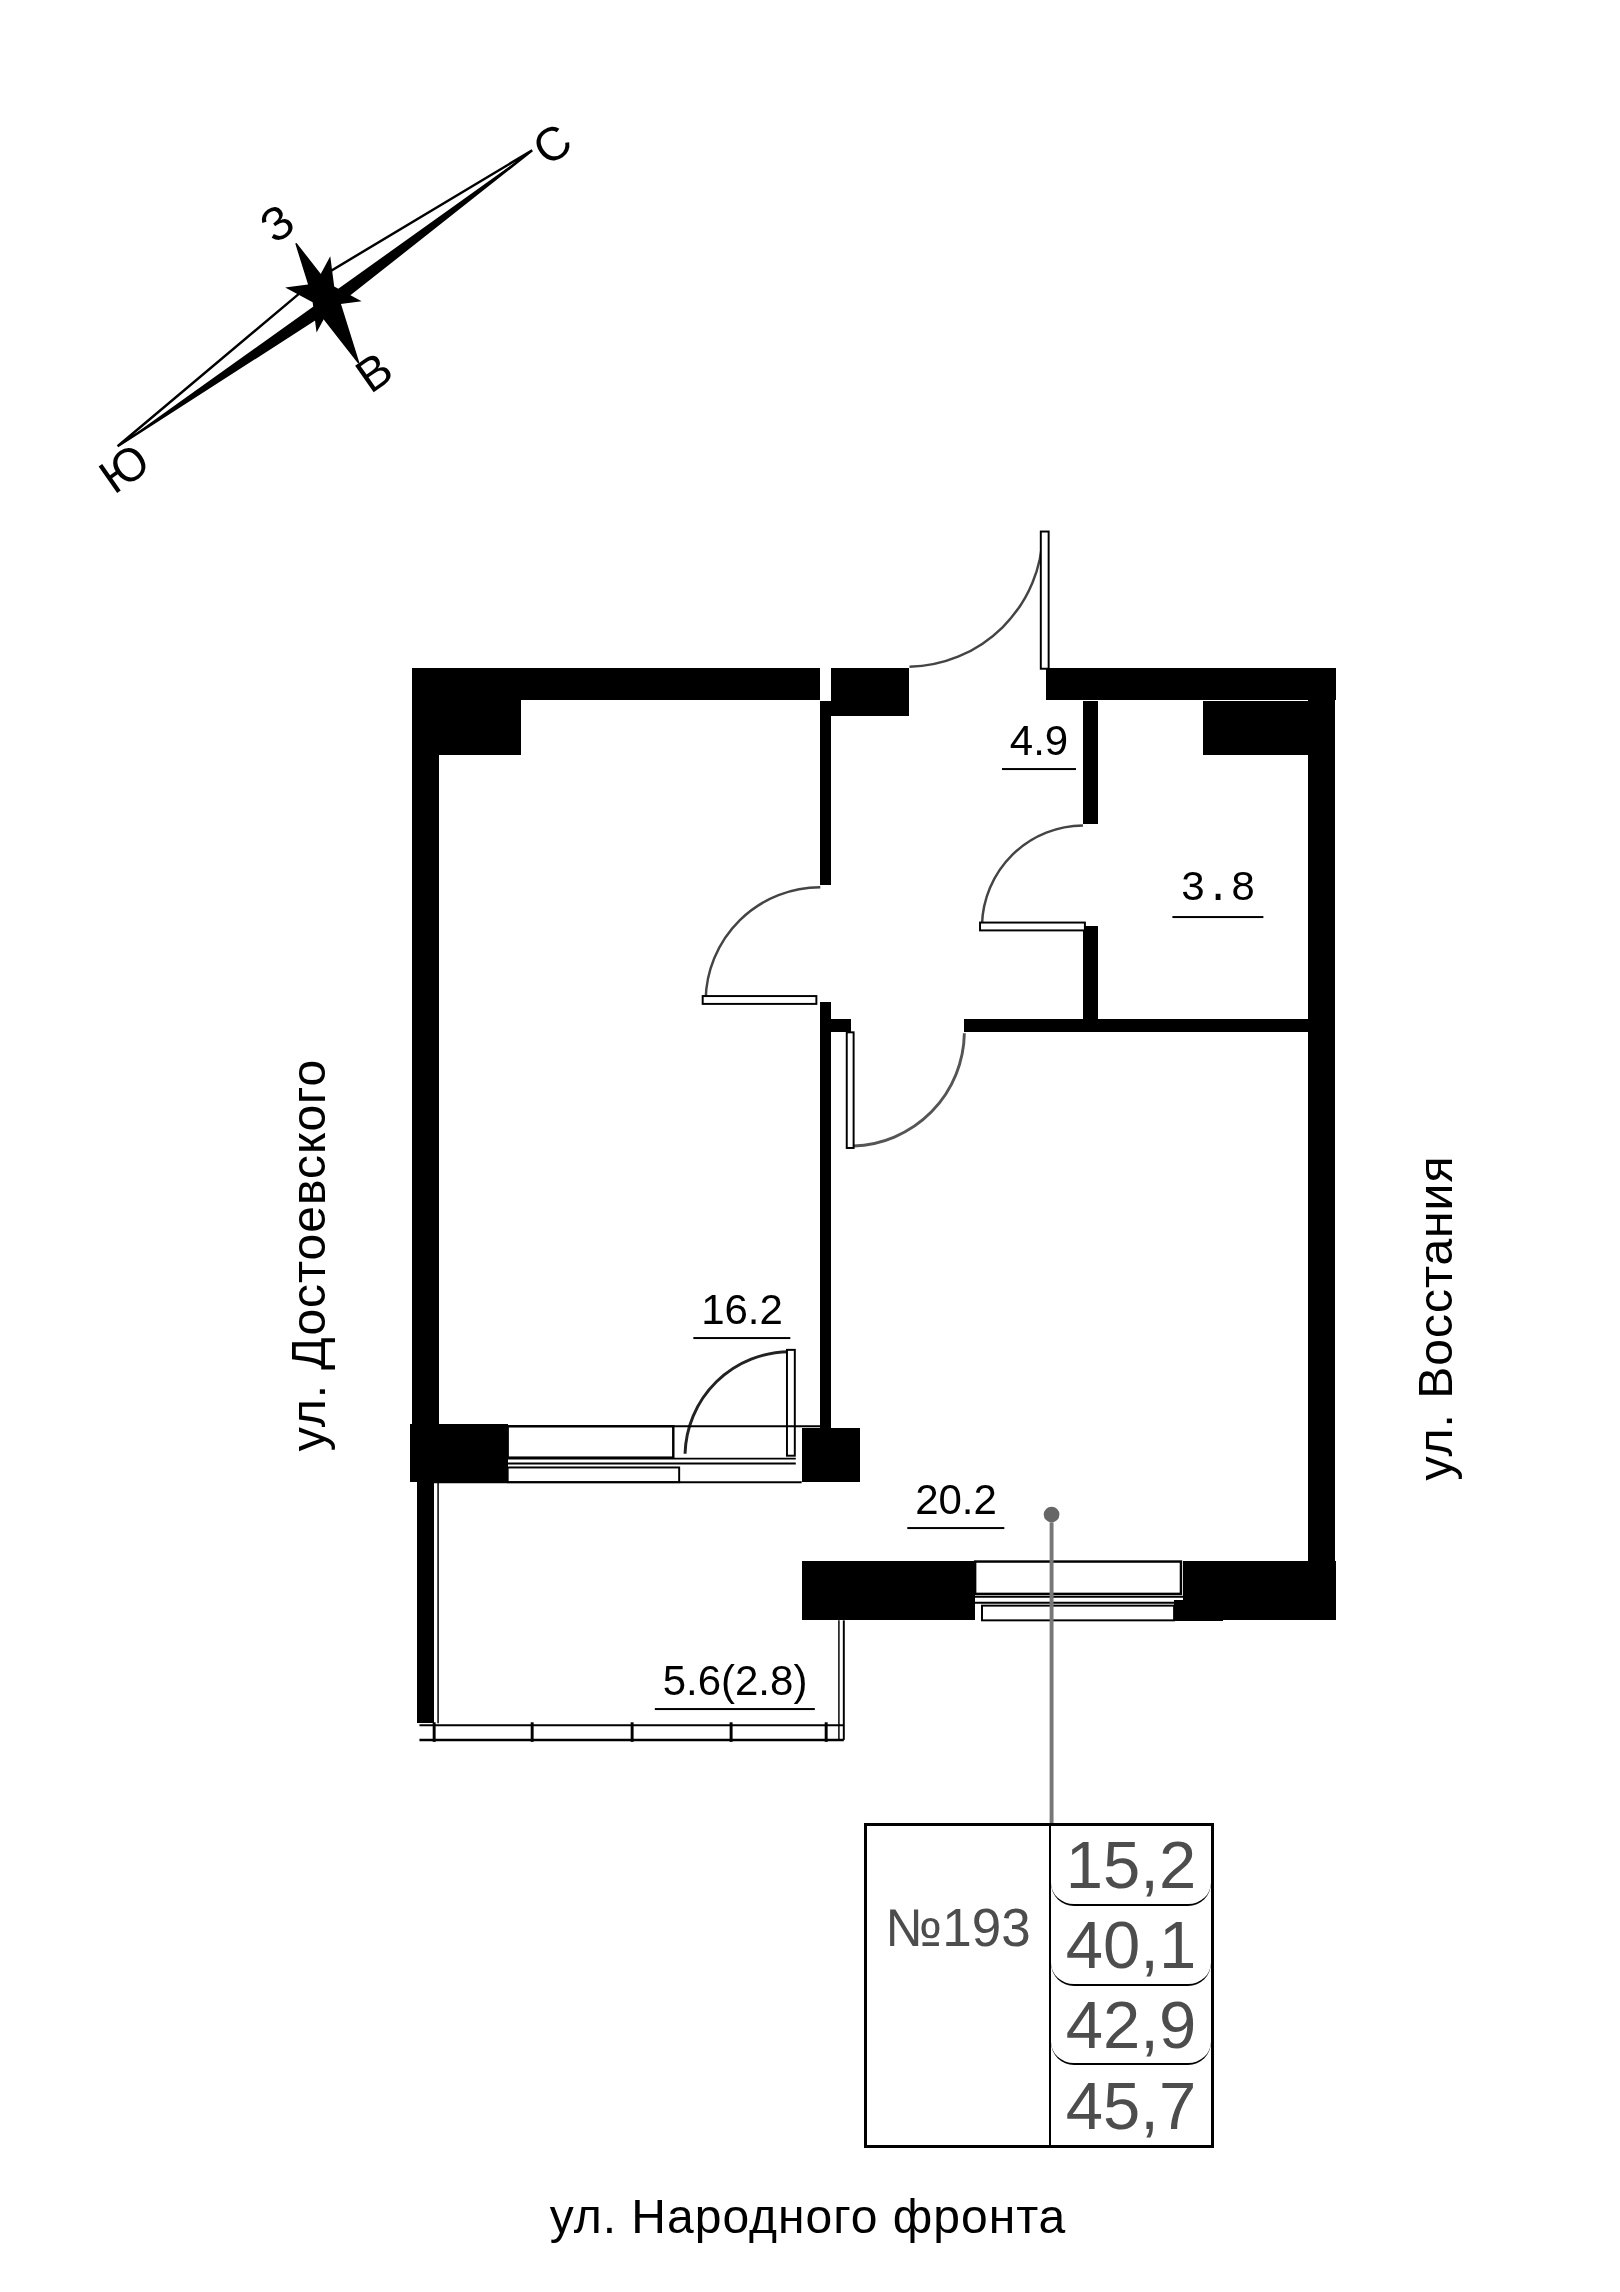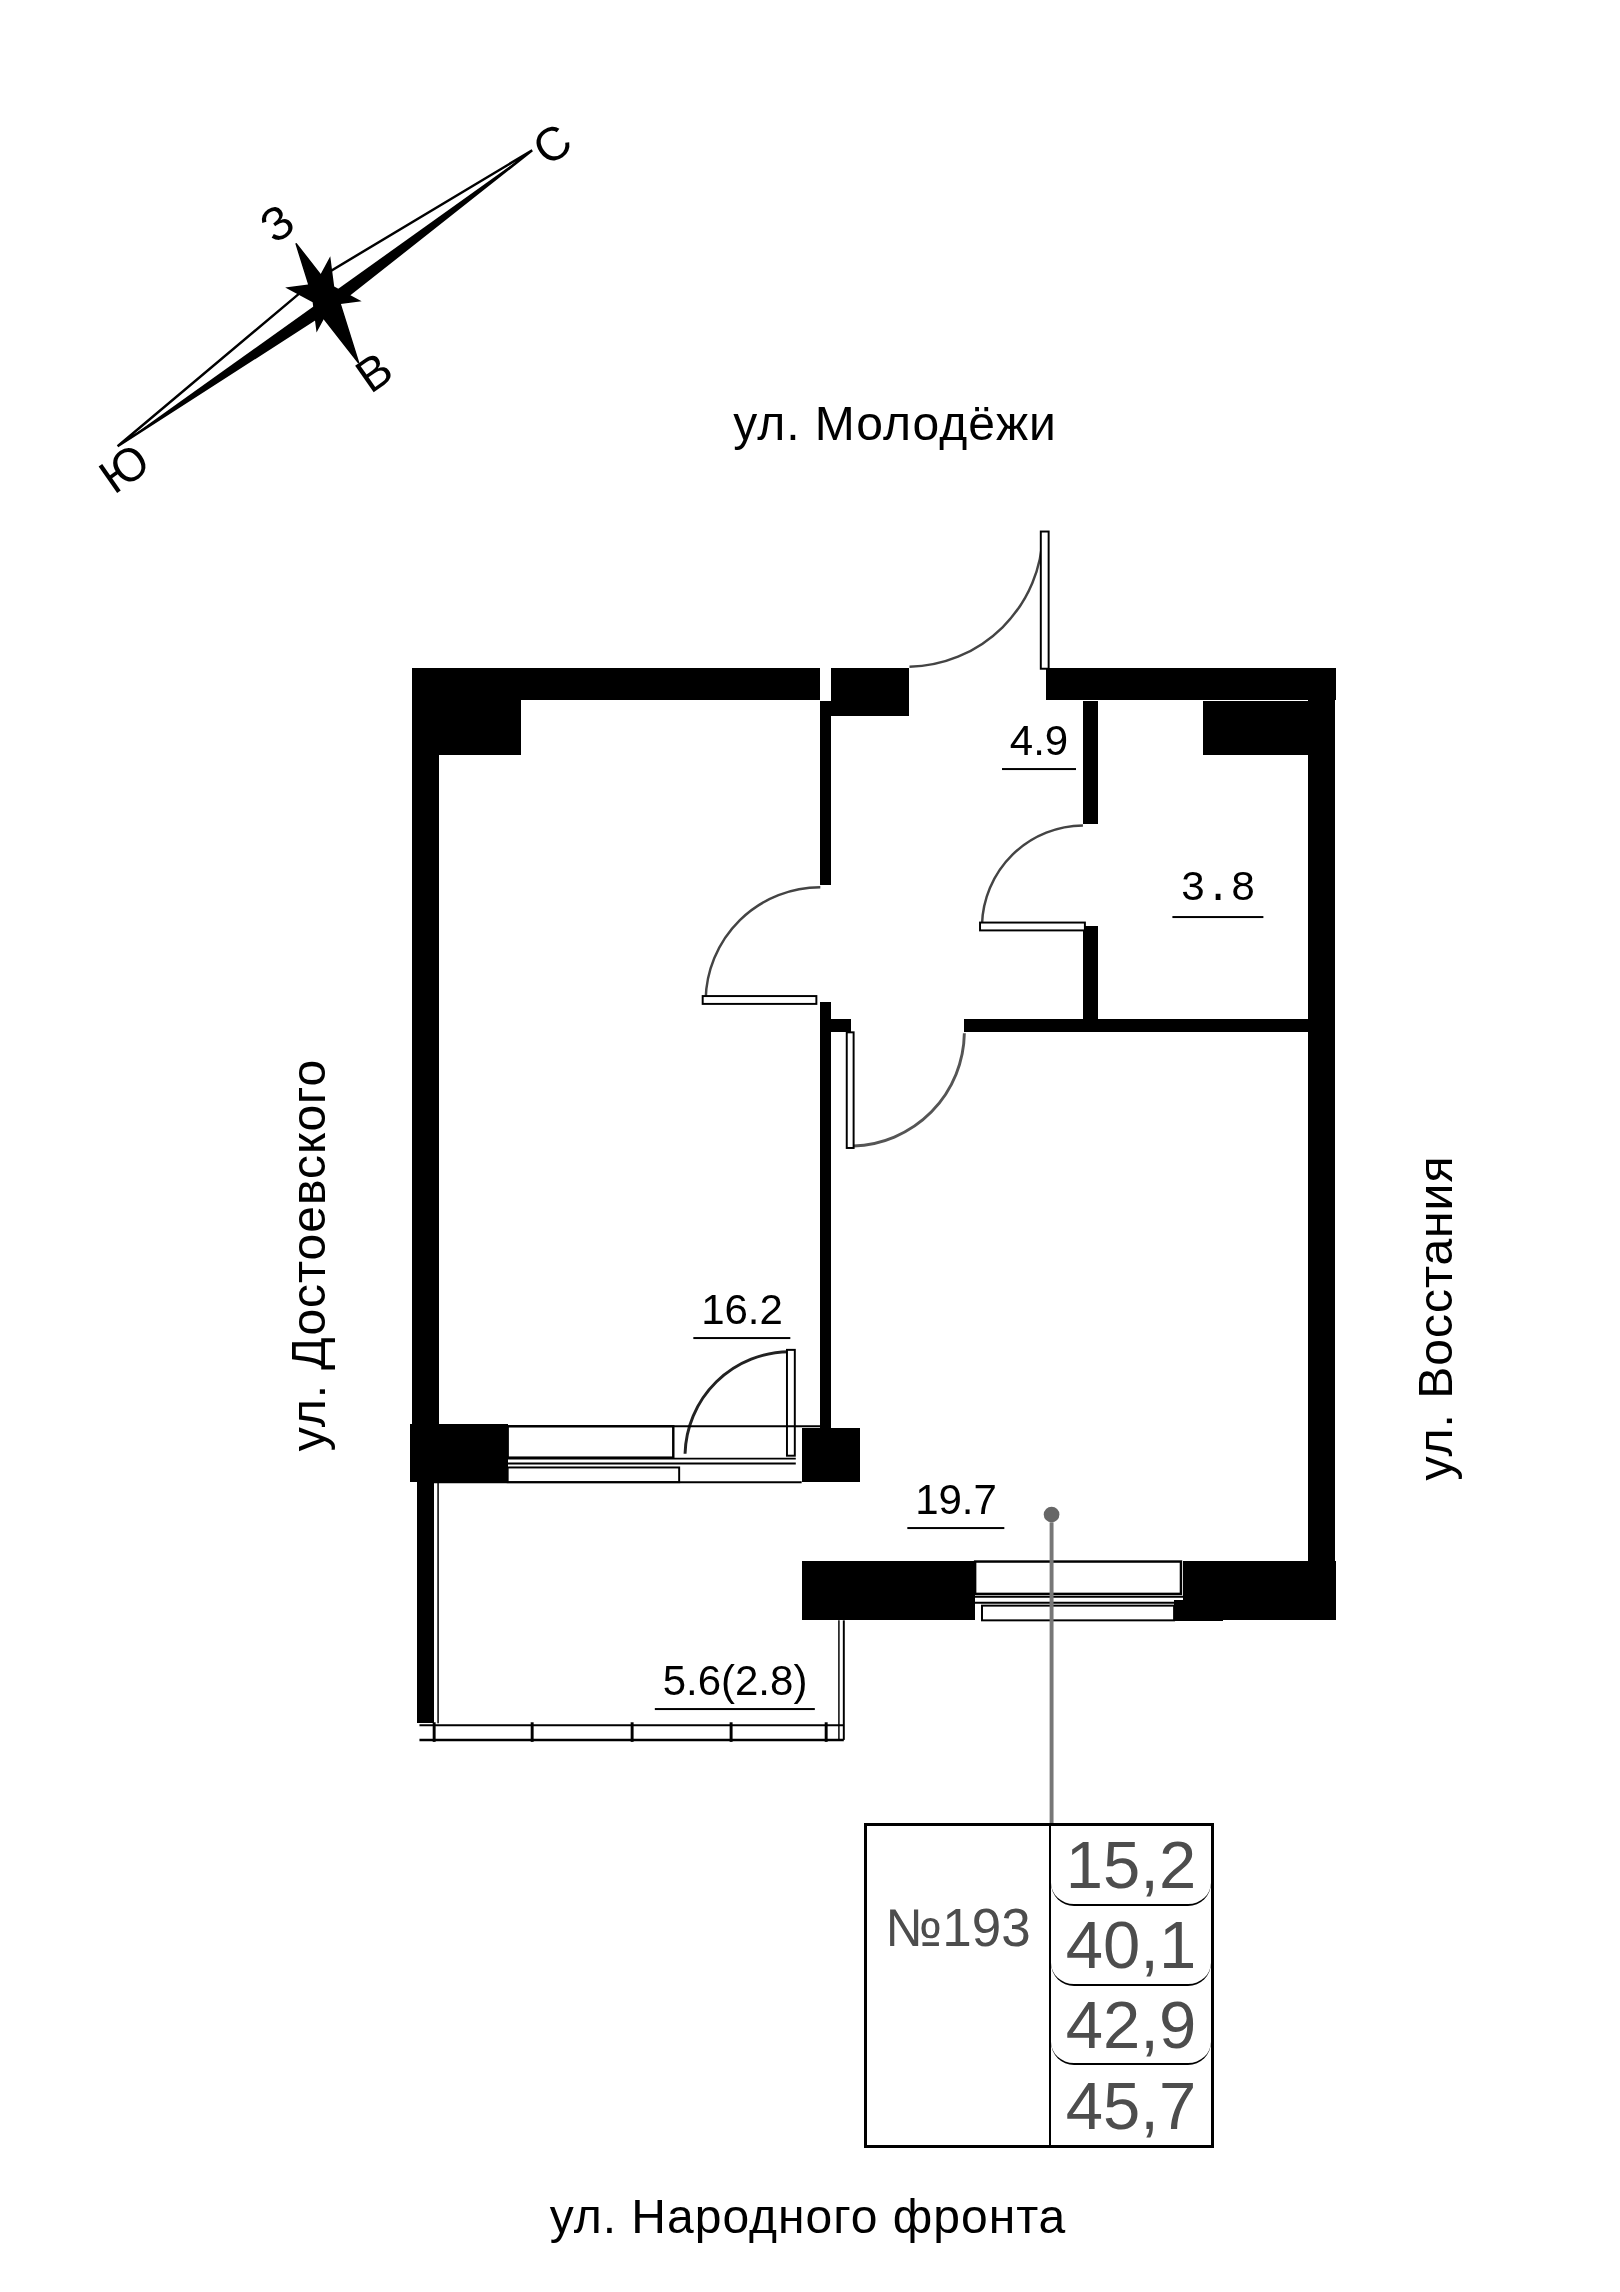--- a/index.html
+++ b/index.html
@@ -48,21 +48,20 @@
 
     <polygon points="302,248 345,303 366,370 323,315" fill="#000" stroke="#000" stroke-width="1.5"></polygon>
 
     <polygon points="369,307 338,311 323,339 319,308 291,293 322,289 337,261 341,292" fill="#000"></polygon>
   </svg>
   <div class="compass-letter" style="left:552px;top:144px;">С</div>
   <div class="compass-letter" style="left:277px;top:223px;">З</div>
   <div class="compass-letter" style="left:374px;top:372px;">В</div>
   <div class="compass-letter" style="left:124px;top:468px;">Ю</div>
 
-  <div class="street-label" style="left:895px;top:424px;">ул. Молодёжи</div>
   <div class="street-label vert" style="left:309px;top:1255px;">ул. Достоевского</div>
   <div class="street-label vert" style="left:1436px;top:1318px;">ул. Восстания</div>
   <div class="street-label" style="left:808px;top:2217px;">ул. Народного фронта</div>
 
   <div class="w" style="left:412px;top:668px;width:109px;height:87px;"></div>
   <div class="w" style="left:520px;top:668px;width:300px;height:32px;"></div>
   <div class="w" style="left:831px;top:668px;width:78px;height:48px;"></div>
   <div class="w" style="left:1046px;top:668px;width:290px;height:32px;"></div>
   <div class="w" style="left:1203px;top:701px;width:106px;height:54px;"></div>
   <div class="w" style="left:412px;top:668px;width:27.4px;height:756px;"></div>
@@ -122,21 +121,21 @@
       <line x1="843" y1="1757" x2="843" y2="1777" stroke="#000" stroke-width="3"></line>
     </g>
 
     <circle cx="1073" cy="1545" r="8" fill="#666"></circle>
     <line x1="1073" y1="1553" x2="1073" y2="1862" stroke="#777" stroke-width="4"></line>
   </svg>
 
   <div class="room-label" style="left:1039px;top:745px;">4.9</div>
   <div class="room-label" style="left:1218px;top:893px;font-family:Liberation Mono, monospace;">3.8</div>
   <div class="room-label" style="left:742px;top:1314px;">16.2</div>
-  <div class="room-label" style="left:956px;top:1504px;">19.7</div>
+  <div class="room-label" style="left:956px;top:1504px;">20.2</div>
   <div class="room-label" style="left:735px;top:1685px;">5.6(2.8)</div>
 
   <div class="info-table">
     <div class="it-left">
       <div class="second">№193</div>
     </div>
     <div class="it-right">
       <div>15,2</div>
       <div>40,1</div>
       <div>42,9</div>

